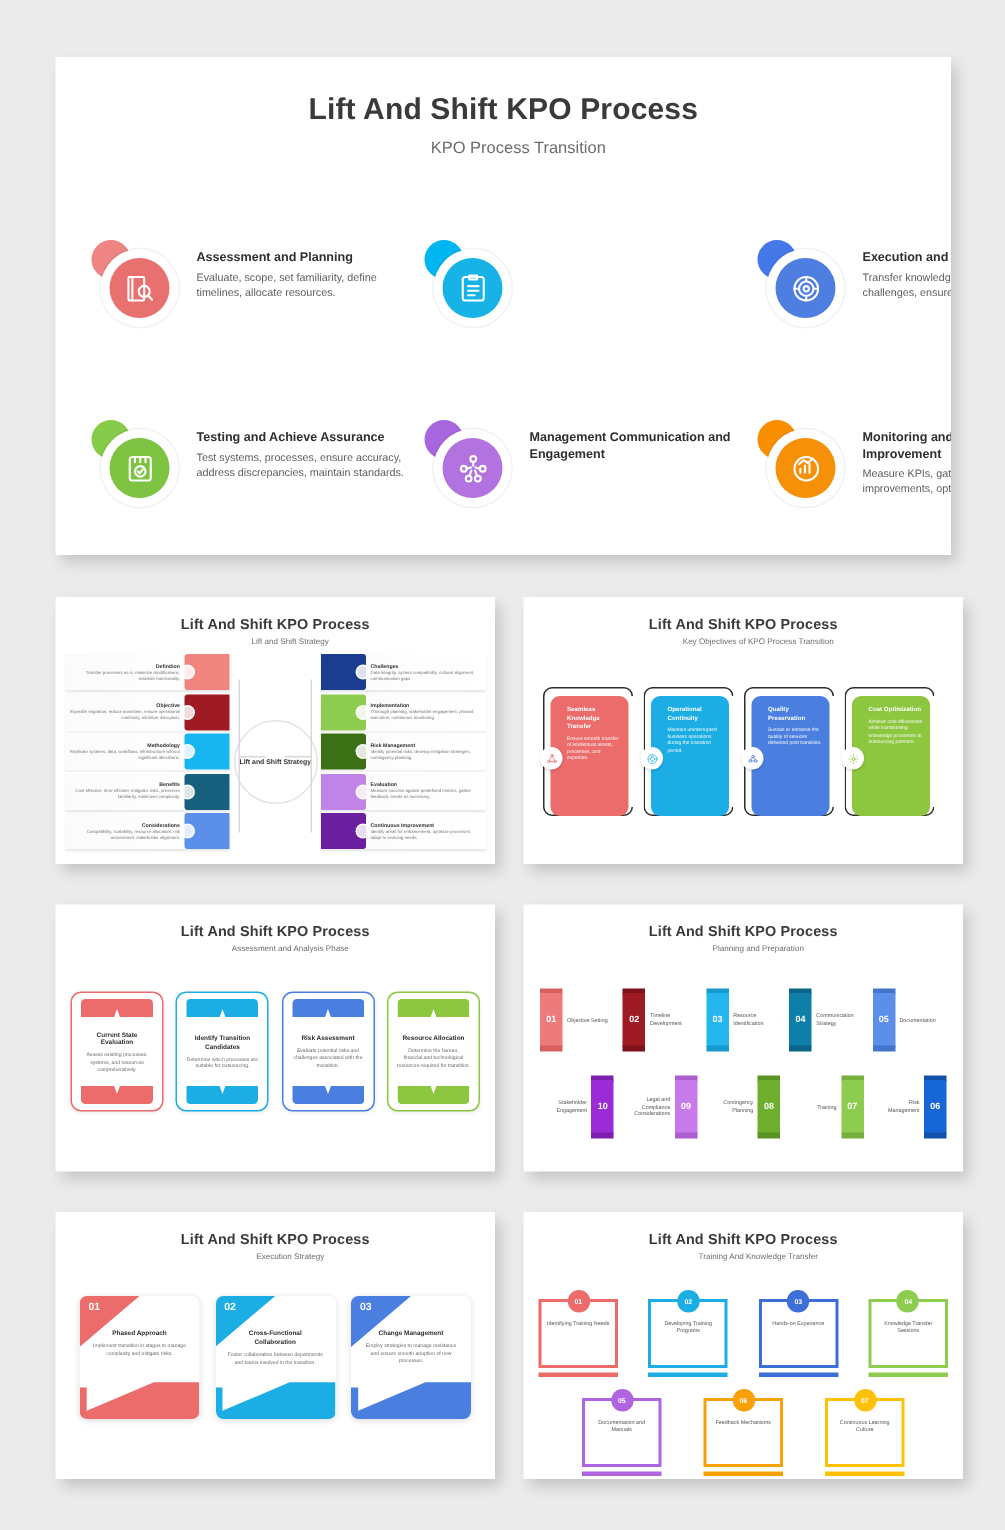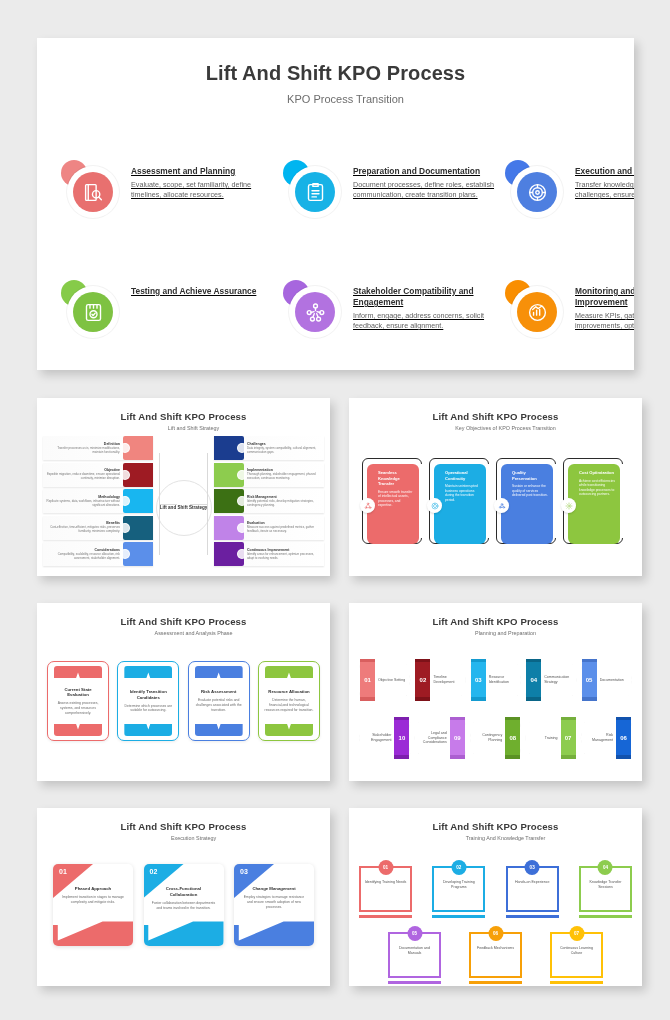--- a/index.html
+++ b/index.html
@@ -34,21 +34,21 @@
   #hero { left:37px; top:38px; width:597px; height:332px; }
   #hero .s-title { font-size:20px; margin-top:24px; }
   #hero .s-sub { font-size:11px; margin-top:8px; }
 
   .hero-grid {
     position:absolute; left:28px; top:122px; width:545px;
     display:grid; grid-template-columns: repeat(3, 1fr);
     grid-template-rows: repeat(2, 118px);
     column-gap:8px; row-gap:2px;
   }
-  .hero-item { display:flex; align-items:flex-start;text-decoration:underline; }
+  .hero-item { display:flex; align-items:flex-start; }
   .icon-wrap { position:relative; width:56px; height:56px; flex:0 0 56px; margin-top:4px;}
   .icon-blob {
     position:absolute; left:-4px; top:-4px; width:26px; height:26px;
     border-radius:50%;
   }
   .icon-ring {
     position:absolute; left:2px; top:2px; width:52px; height:52px;
     border-radius:50%;
     background:#fff;
     box-shadow:0 0 0 1px rgba(0,0,0,0.05);
@@ -238,24 +238,20 @@
       <div class="icon-ring">
         <div class="icon-disc" style="background:#17B2E6">
           <svg viewBox="0 0 24 24">
                 <rect x="4" y="3" width="16" height="18" rx="2" fill="none" stroke="#ffffff" stroke-width="1.6" stroke-linecap="round" stroke-linejoin="round"></rect>
                 <path d="M9 2h6v3H9z" fill="none" stroke="#ffffff" stroke-width="1.6" stroke-linecap="round" stroke-linejoin="round"></path>
                 <path d="M8 10h8M8 13.5h8M8 17h5" fill="none" stroke="#ffffff" stroke-width="1.6" stroke-linecap="round" stroke-linejoin="round"></path>
               </svg>
         </div>
       </div>
     </div>
-    <div class="hero-txt">
-      <div class="hero-h">Preparation and Documentation</div>
-      <div class="hero-p">Document processes, define roles, establish communication, create transition plans.</div>
-    </div>
   </div>
   <div class="hero-item">
     <div class="icon-wrap">
       <div class="icon-blob" style="background:#4478E8"></div>
       <div class="icon-ring">
         <div class="icon-disc" style="background:#4E7FE0">
           <svg viewBox="0 0 24 24">
                 <circle cx="12" cy="12" r="9" fill="none" stroke="#ffffff" stroke-width="1.6" stroke-linecap="round" stroke-linejoin="round"></circle>
                 <circle cx="12" cy="12" r="5.5" fill="none" stroke="#ffffff" stroke-width="1.6" stroke-linecap="round" stroke-linejoin="round"></circle>
                 <circle cx="12" cy="12" r="2" fill="none" stroke="#ffffff" stroke-width="1.6" stroke-linecap="round" stroke-linejoin="round"></circle>
@@ -278,41 +274,41 @@
                 <rect x="4" y="3" width="16" height="18" rx="2" fill="none" stroke="#ffffff" stroke-width="1.6" stroke-linecap="round" stroke-linejoin="round"></rect>
                 <path d="M8 3v4M12 3v4M16 3v4" fill="none" stroke="#ffffff" stroke-width="1.6" stroke-linecap="round" stroke-linejoin="round"></path>
                 <circle cx="12" cy="14" r="4" fill="none" stroke="#ffffff" stroke-width="1.6" stroke-linecap="round" stroke-linejoin="round"></circle>
                 <path d="m10.2 14 1.3 1.4 2.4-2.7" fill="none" stroke="#ffffff" stroke-width="1.6" stroke-linecap="round" stroke-linejoin="round"></path>
               </svg>
         </div>
       </div>
     </div>
     <div class="hero-txt">
       <div class="hero-h">Testing and Achieve Assurance</div>
+      <div class="hero-p">Test systems, processes, ensure accuracy, address discrepancies, maintain standards.</div>
     </div>
   </div>
   <div class="hero-item">
     <div class="icon-wrap">
       <div class="icon-blob" style="background:#A766DE"></div>
       <div class="icon-ring">
         <div class="icon-disc" style="background:#B272E0">
           <svg viewBox="0 0 24 24">
                 <circle cx="12" cy="4.5" r="2.2" fill="none" stroke="#ffffff" stroke-width="1.6" stroke-linecap="round" stroke-linejoin="round"></circle>
                 <circle cx="4.8" cy="12" r="2.2" fill="none" stroke="#ffffff" stroke-width="1.6" stroke-linecap="round" stroke-linejoin="round"></circle>
                 <circle cx="19.2" cy="12" r="2.2" fill="none" stroke="#ffffff" stroke-width="1.6" stroke-linecap="round" stroke-linejoin="round"></circle>
                 <circle cx="8.5" cy="19.5" r="2.2" fill="none" stroke="#ffffff" stroke-width="1.6" stroke-linecap="round" stroke-linejoin="round"></circle>
                 <circle cx="15.5" cy="19.5" r="2.2" fill="none" stroke="#ffffff" stroke-width="1.6" stroke-linecap="round" stroke-linejoin="round"></circle>
                 <path d="M12 6.7v3.1M10.3 11 6.8 12M13.7 11l3.5 1M10.6 13.4 9 17.4M13.4 13.4 15 17.4" fill="none" stroke="#ffffff" stroke-width="1.6" stroke-linecap="round" stroke-linejoin="round"></path>
               </svg>
         </div>
       </div>
     </div>
     <div class="hero-txt">
-      <div class="hero-h">Stakeholder Compatibility and Engagement</div>
-      <div class="hero-p">Inform, engage, address concerns, solicit feedback, ensure alignment.</div>
+      <div class="hero-h">Management Communication and Engagement</div>
     </div>
   </div>
   <div class="hero-item">
     <div class="icon-wrap">
       <div class="icon-blob" style="background:#F98E00"></div>
       <div class="icon-ring">
         <div class="icon-disc" style="background:#F79009">
           <svg viewBox="0 0 24 24">
                 <circle cx="12" cy="12" r="9" fill="none" stroke="#ffffff" stroke-width="1.6" stroke-linecap="round" stroke-linejoin="round"></circle>
                 <path d="M7.5 15v-3M11 15V9.5M14.5 15v-6.5" fill="none" stroke="#ffffff" stroke-width="1.6" stroke-linecap="round" stroke-linejoin="round"></path>

